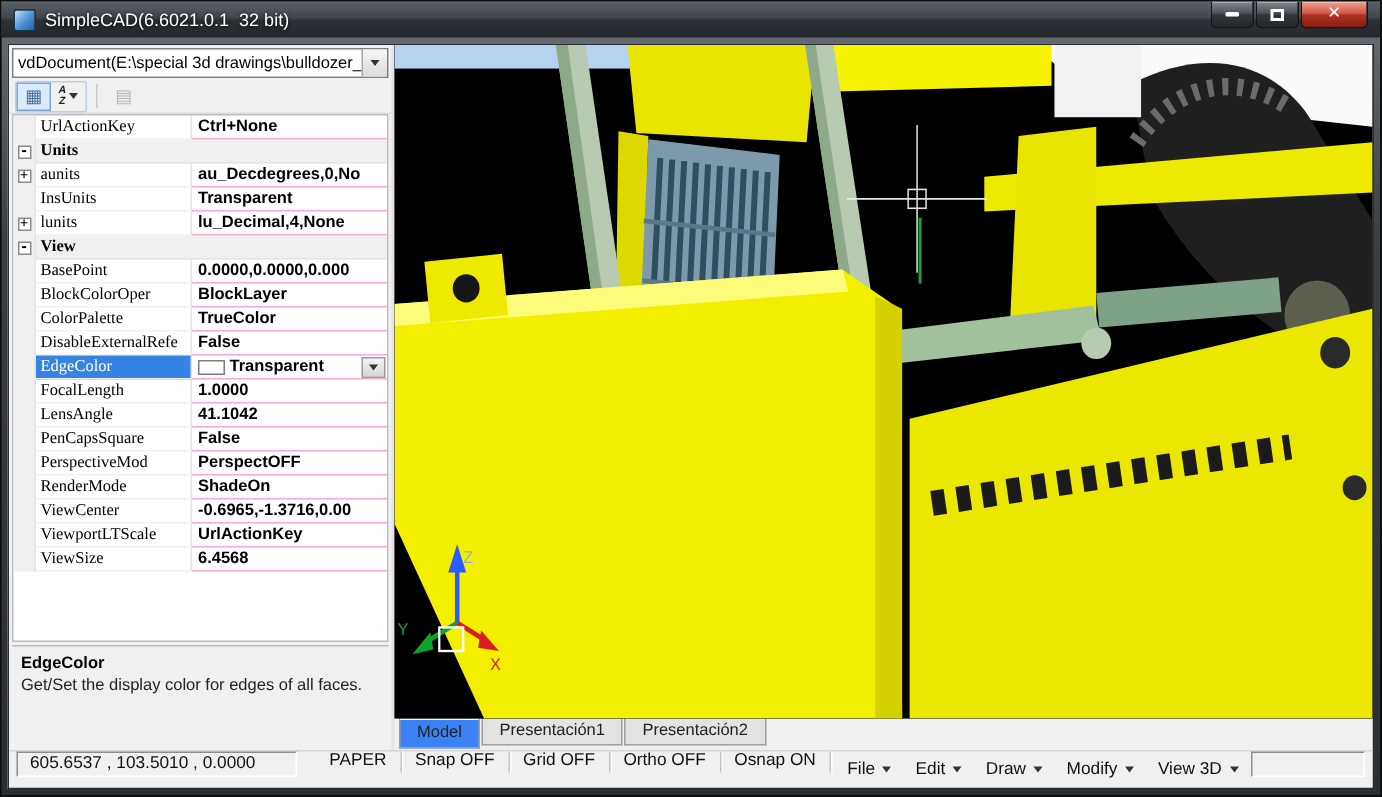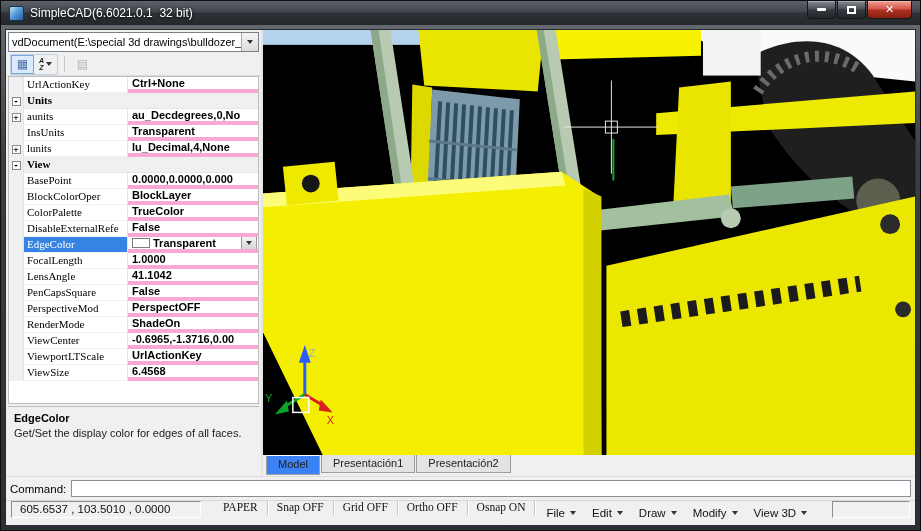--- a/index.html
+++ b/index.html
@@ -54,21 +54,21 @@
   
   .pgrid { flex:1; margin:0 2px; background:#fff; border:1px solid #bdbdbd; overflow:hidden; }
   .pg-row { display:flex; height:16px; line-height:15px; font-size:11px; color:#000; }
   .pg-margin { width:15px; flex:none; background:#f0f0f0; border-right:1px solid #e4e4e4;
                display:flex; align-items:center; justify-content:center; }
   .expander { display:inline-block; width:9px; height:9px; line-height:7px; font-size:9px;
               text-align:center; border:1px solid #8a8a8a; background:#fff; font-family:"DejaVu Sans Mono", monospace; }
   .expander:empty { display:none; }
   .pg-name { width:104px; flex:none; padding-left:3px; border-right:1px solid #e4e4e4;
              border-bottom:1px solid #f1f1f1; overflow:hidden; white-space:nowrap;font-family:Liberation Serif, serif; }
-  .pg-value { flex:1; padding-left:4px; font-weight:bold; border-bottom:4px solid #f9a8d4;
+  .pg-value { flex:1; padding-left:4px; font-weight:bold; border-bottom:1px solid #f9a8d4;
               overflow:hidden; white-space:nowrap; display:flex; align-items:center; gap:3px; }
   .pg-row.cat { background:#f0f0f0; font-weight:bold; }
   .pg-row.cat .pg-name { border-right:none; border-bottom:1px solid #e4e4e4; }
   .pg-row.cat .pg-value { border-bottom:1px solid #e4e4e4; }
   .pg-name.sel { background:var(--selection,#3584e4); color:#fff; }
   .swatch { width:18px; height:10px; background:#fff; border:1px solid #7d7d7d; flex:none; }
   .combo-btn { margin-left:auto; margin-right:1px; width:16px; height:14px; flex:none;
                border:1px solid #9a9a9a; background:linear-gradient(180deg,#f4f4f4,#d6d6d6);
                display:flex; align-items:center; justify-content:center; }
 
@@ -94,21 +94,21 @@
   .cmd-label { font-size:11.5px; margin-right:5px; }
   .cmd-input { flex:1; height:17px; border:1px solid #8a8f98; background:#fff;
                font:11px "Liberation Sans", sans-serif; padding:0 3px; outline:none; }
 
   
   .statusbar { height:25px; flex:none; background:#f0f0f0; border-top:1px solid #d6d6d6;
                display:flex; padding:0 5px; font-size:11.5px; color:#111; }
   .coords { width:190px; height:17px; line-height:15px; padding:0 8px;
             border:1px solid; border-color:#8e8e8e #fff #fff #8e8e8e; background:#f0f0f0;
             margin-right:16px; overflow:hidden; white-space:nowrap; }
-  .sb-item { padding:0 6px; white-space:nowrap;font-family:Liberation Serif, serif; }
+  .sb-item { padding:0 6px; white-space:nowrap; }
   .sb-sep { width:1px; height:14px; background:#c4c4c4; box-shadow:1px 0 0 #fff; margin:0 3px; }
   .sb-menu { display:flex; align-items:center; gap:5px; padding:0 8px; white-space:nowrap; }
   .sb-rightbox { margin-left:auto; width:78px; height:17px;
                  border:1px solid; border-color:#8e8e8e #fff #fff #8e8e8e; background:#f0f0f0; }
 </style>
 </head>
 <body>
 
 <div class="win">
 
@@ -360,24 +360,20 @@
           </svg>
         </div>
         <div class="tabs">
           <div class="tab active">Model</div>
           <div class="tab">Presentación1</div>
           <div class="tab">Presentación2</div>
         </div>
       </div>
     </div>
 
-    <div class="cmdline">
-      <span class="cmd-label">Command:</span>
-      <input class="cmd-input" type="text" value="" style="">
-    </div>
 
     <div class="statusbar">
       <div class="coords">605.6537 , 103.5010 , 0.0000</div>
       <span class="sb-item">PAPER</span>
       <span class="sb-sep"></span>
       <span class="sb-item">Snap OFF</span>
       <span class="sb-sep"></span>
       <span class="sb-item">Grid OFF</span>
       <span class="sb-sep"></span>
       <span class="sb-item">Ortho OFF</span>

